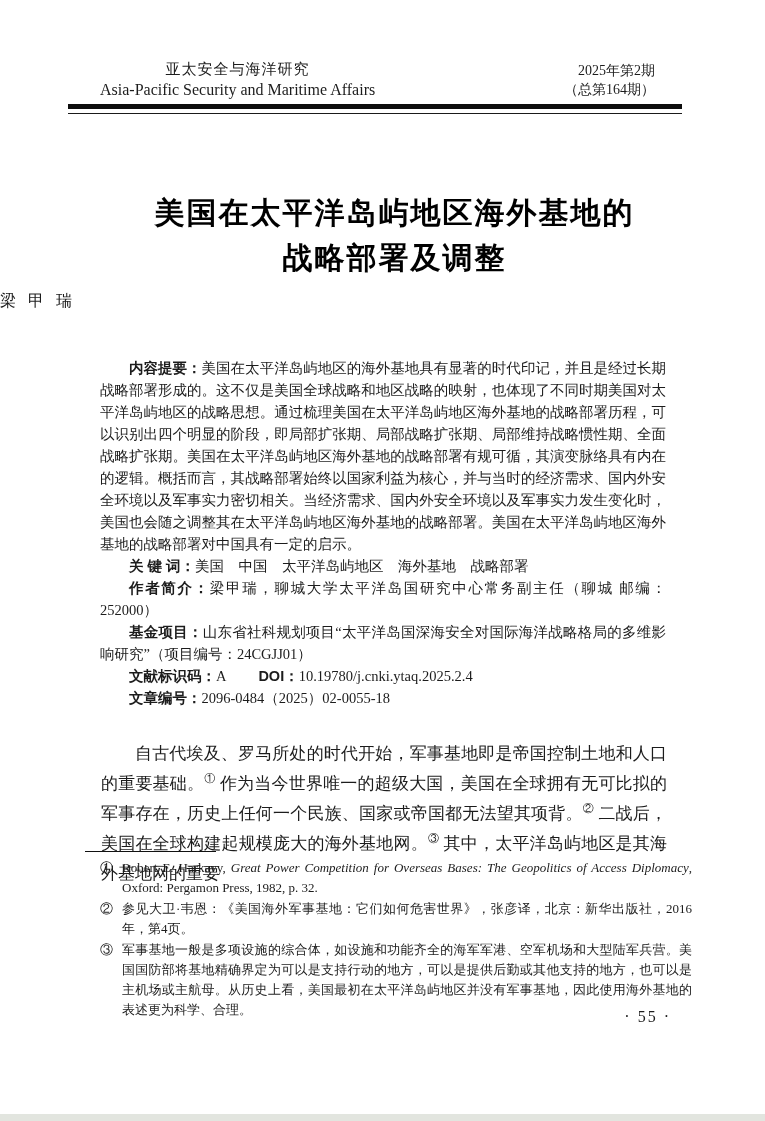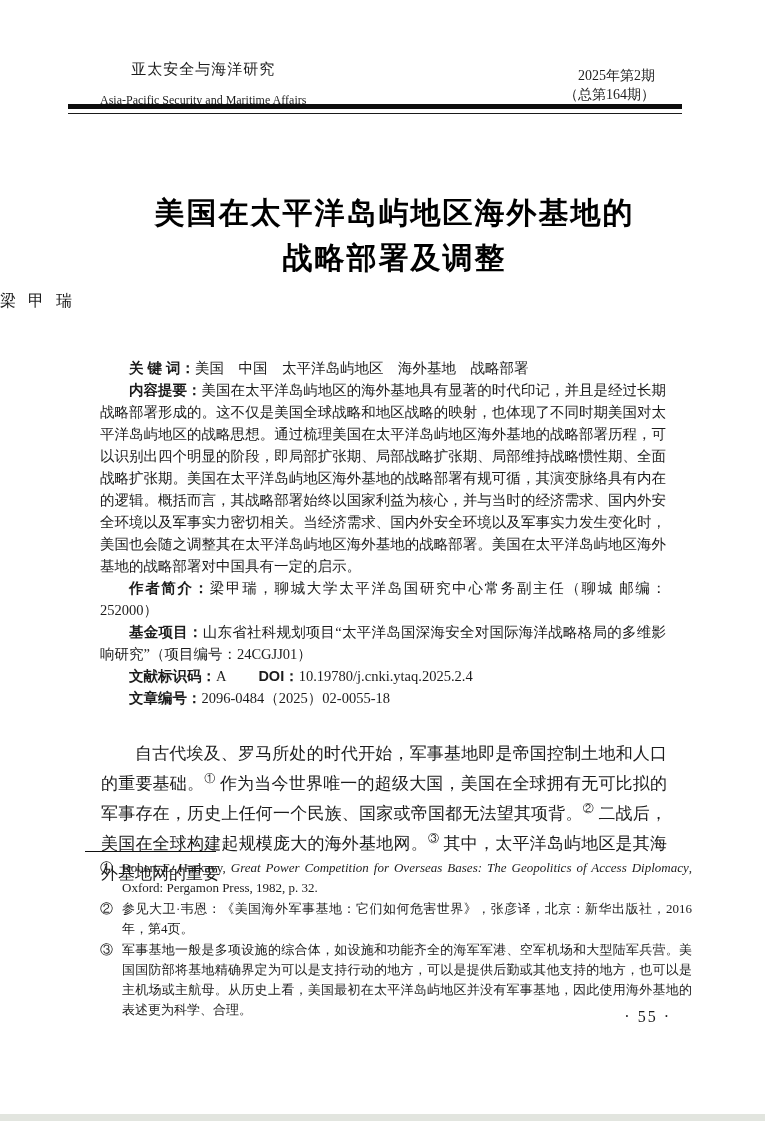--- a/index.html
+++ b/index.html
@@ -5,21 +5,21 @@
   html,body{margin:0;padding:0;background:#ffffff;}
   .page{
     position:relative;width:765px;height:1121px;margin:0 auto;
     background:#ffffff;color:#1c1c1c;overflow:hidden;
     font-family:"Liberation Serif","DejaVu Serif",serif;
   }
   
   .hdr{position:absolute;top:60px;left:100px;right:110px;display:flex;justify-content:space-between;align-items:center;}
   .jname{text-align:center;}
   .jname .zh{font-size:15px;letter-spacing:1px;line-height:19px;}
-  .jname .en{font-size:12px;line-height:19px;margin-top:12px;}
+  .jname .en{font-size:16px;line-height:19px;margin-top:1px;}
   .issue{text-align:right;font-size:14px;line-height:19px;}
   
   .rule{position:absolute;top:104px;left:68px;width:614px;}
   .rule .thick{height:4.5px;background:#0d0d0d;}
   .rule .thin{height:1.5px;background:#1a1a1a;margin-top:4px;}
   
   .title{position:absolute;top:170px;left:0;right:0;text-align:center;
     font-size:30px;font-weight:bold;line-height:45px;letter-spacing:2px;color:#000;margin-left:24px;}
   .author{position:absolute;top:291px;left:0;right:0;text-align:left;
     font-size:16px;letter-spacing:4px;}
@@ -69,24 +69,24 @@
 
   <h1 class="title">
     <span>美国在太平洋岛屿地区海外基地的</span><br>
     <span>战略部署及调整</span>
   </h1>
 
   <div class="author">梁 甲 瑞</div>
 
   <section class="fmatter">
     <p>
-      <span class="lbl">关 键 词：</span><span>美国　中国　太平洋岛屿地区　海外基地　战略部署</span>
+      <span class="lbl">内容提要：</span><span>美国在太平洋岛屿地区的海外基地具有显著的时代印记，并且是经过长期战略部署形成的。这不仅是美国全球战略和地区战略的映射，也体现了不同时期美国对太平洋岛屿地区的战略思想。通过梳理美国在太平洋岛屿地区海外基地的战略部署历程，可以识别出四个明显的阶段，即局部扩张期、局部战略扩张期、局部维持战略惯性期、全面战略扩张期。美国在太平洋岛屿地区海外基地的战略部署有规可循，其演变脉络具有内在的逻辑。概括而言，其战略部署始终以国家利益为核心，并与当时的经济需求、国内外安全环境以及军事实力密切相关。当经济需求、国内外安全环境以及军事实力发生变化时，美国也会随之调整其在太平洋岛屿地区海外基地的战略部署。美国在太平洋岛屿地区海外基地的战略部署对中国具有一定的启示。</span>
     </p>
     <p>
-      <span class="lbl">内容提要：</span><span>美国在太平洋岛屿地区的海外基地具有显著的时代印记，并且是经过长期战略部署形成的。这不仅是美国全球战略和地区战略的映射，也体现了不同时期美国对太平洋岛屿地区的战略思想。通过梳理美国在太平洋岛屿地区海外基地的战略部署历程，可以识别出四个明显的阶段，即局部扩张期、局部战略扩张期、局部维持战略惯性期、全面战略扩张期。美国在太平洋岛屿地区海外基地的战略部署有规可循，其演变脉络具有内在的逻辑。概括而言，其战略部署始终以国家利益为核心，并与当时的经济需求、国内外安全环境以及军事实力密切相关。当经济需求、国内外安全环境以及军事实力发生变化时，美国也会随之调整其在太平洋岛屿地区海外基地的战略部署。美国在太平洋岛屿地区海外基地的战略部署对中国具有一定的启示。</span>
+      <span class="lbl">关 键 词：</span><span>美国　中国　太平洋岛屿地区　海外基地　战略部署</span>
     </p>
     <p>
       <span class="lbl">作者简介：</span><span>梁甲瑞，聊城大学太平洋岛国研究中心常务副主任（聊城 邮编：252000）</span>
     </p>
     <p>
       <span class="lbl">基金项目：</span><span>山东省社科规划项目“太平洋岛国深海安全对国际海洋战略格局的多维影响研究”（项目编号：24CGJJ01）</span>
     </p>
     <p>
       <span class="lbl">文献标识码：</span><span>A</span><span class="lbl doi-lbl">DOI：</span><span>10.19780/j.cnki.ytaq.2025.2.4</span>
     </p>

